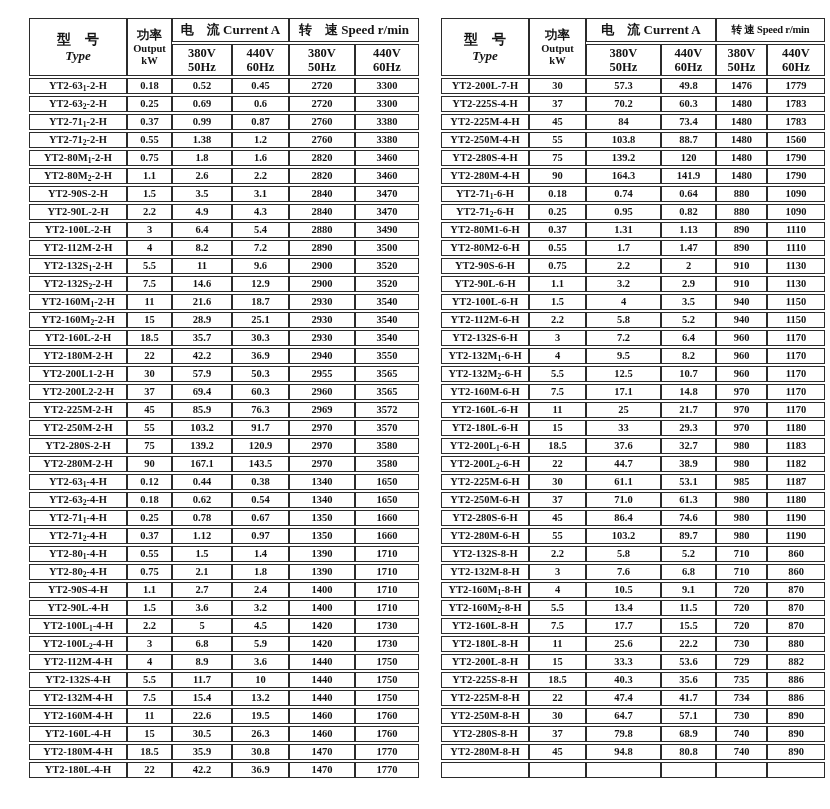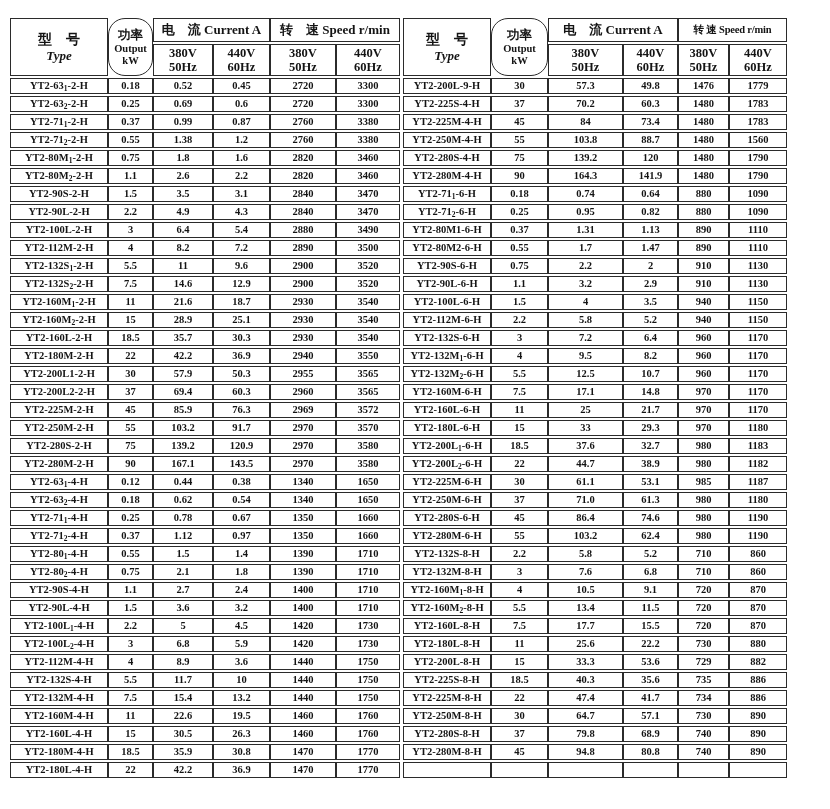--- a/index.html
+++ b/index.html
@@ -1,39 +1,39 @@
 <!DOCTYPE html>
 <html><head>
 <meta charset="utf-8">
 <style>
   html,body{margin:0;padding:0;}
   body{
     width:830px;height:809px;background:#ffffff;position:relative;
     font-family:"Liberation Serif","DejaVu Serif",serif;color:#141414;
   }
   .wrap{position:absolute;top:16px;left:10px;display:flex;gap:3px;}
-  table.spec{border-collapse:separate;border-spacing:0 2px;table-layout:fixed;}
+  table.spec{border-collapse:separate;border-spacing:0 2px;table-layout:fixed;margin-left:19px;}
   table.spec th,table.spec td{
     border:1px solid #2b2b2b;text-align:center;vertical-align:middle;
     padding:0;overflow:hidden;white-space:nowrap;
   }
   
   .left  col.c-type{width:98px}.left  col.c-pow{width:45px}.left  col.c-a1{width:60px}
   .left  col.c-a2{width:57px}.left  col.c-s1{width:66px}.left  col.c-s2{width:64px}
   .right col.c-type{width:88px}.right col.c-pow{width:57px}.right col.c-a1{width:75px}
   .right col.c-a2{width:55px}.right col.c-s1{width:51px}.right col.c-s2{width:58px}
   
   thead th{font-weight:bold;}
   .h-group{height:22px;font-size:13px;line-height:22px;}
   .h-speed-sm{font-size:10.5px;letter-spacing:-0.2px;}
   .h-volt{height:30px;font-size:12.5px;}
   .h-volt div{line-height:14px;text-align:center;}
   .h-type .zh{font-size:14px;line-height:17px;}
   .h-type .en{font-size:13px;line-height:15px;font-style:italic;}
-  .h-pow{font-size:12px;border-radius:17px;}
+  .h-pow{font-size:12px;}
   .h-pow .zh{font-size:12.5px;line-height:15px;}
   .h-pow .sm{font-size:10.5px;line-height:12px;}
   
   tbody td{height:14px;font-size:10.5px;line-height:14px;font-weight:bold;}
   tbody td sub{font-size:7.5px;line-height:0;vertical-align:-2px;}
 </style>
 </head>
 <body>
 
 <div class="wrap">
@@ -433,21 +433,21 @@
           <div>50Hz</div>
         </th>
         <th class="h-volt">
           <div>440V</div>
           <div>60Hz</div>
         </th>
       </tr>
     </thead>
     <tbody id="tbody-right">
         <tr>
-          <td>YT2-200L-9-H</td>
+          <td>YT2-200L-7-H</td>
           <td>30</td>
           <td>57.3</td>
           <td>49.8</td>
           <td>1476</td>
           <td>1779</td>
         </tr>
         <tr>
           <td>YT2-225S-4-H</td>
           <td>37</td>
           <td>70.2</td>
@@ -636,21 +636,21 @@
           <td>45</td>
           <td>86.4</td>
           <td>74.6</td>
           <td>980</td>
           <td>1190</td>
         </tr>
         <tr>
           <td>YT2-280M-6-H</td>
           <td>55</td>
           <td>103.2</td>
-          <td>62.4</td>
+          <td>89.7</td>
           <td>980</td>
           <td>1190</td>
         </tr>
         <tr>
           <td>YT2-132S-8-H</td>
           <td>2.2</td>
           <td>5.8</td>
           <td>5.2</td>
           <td>710</td>
           <td>860</td>

